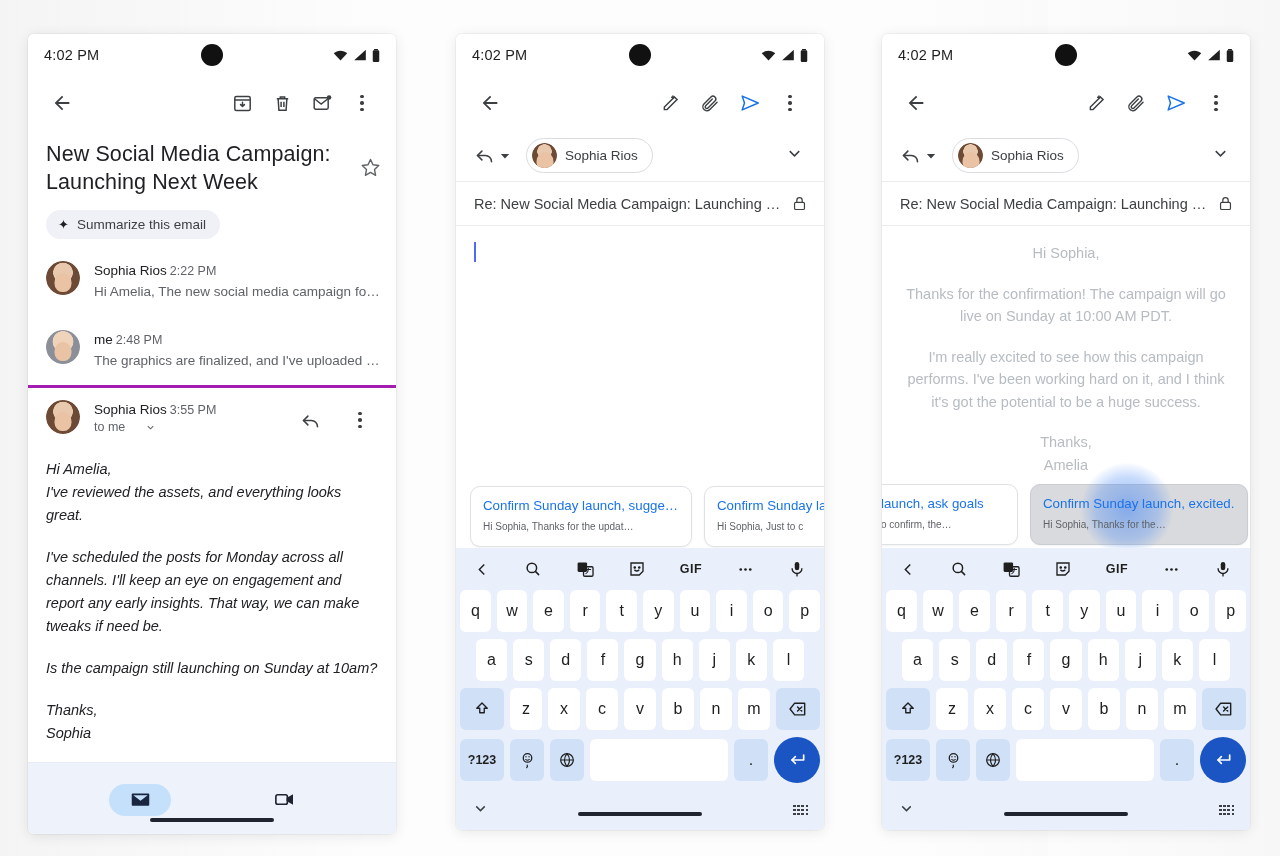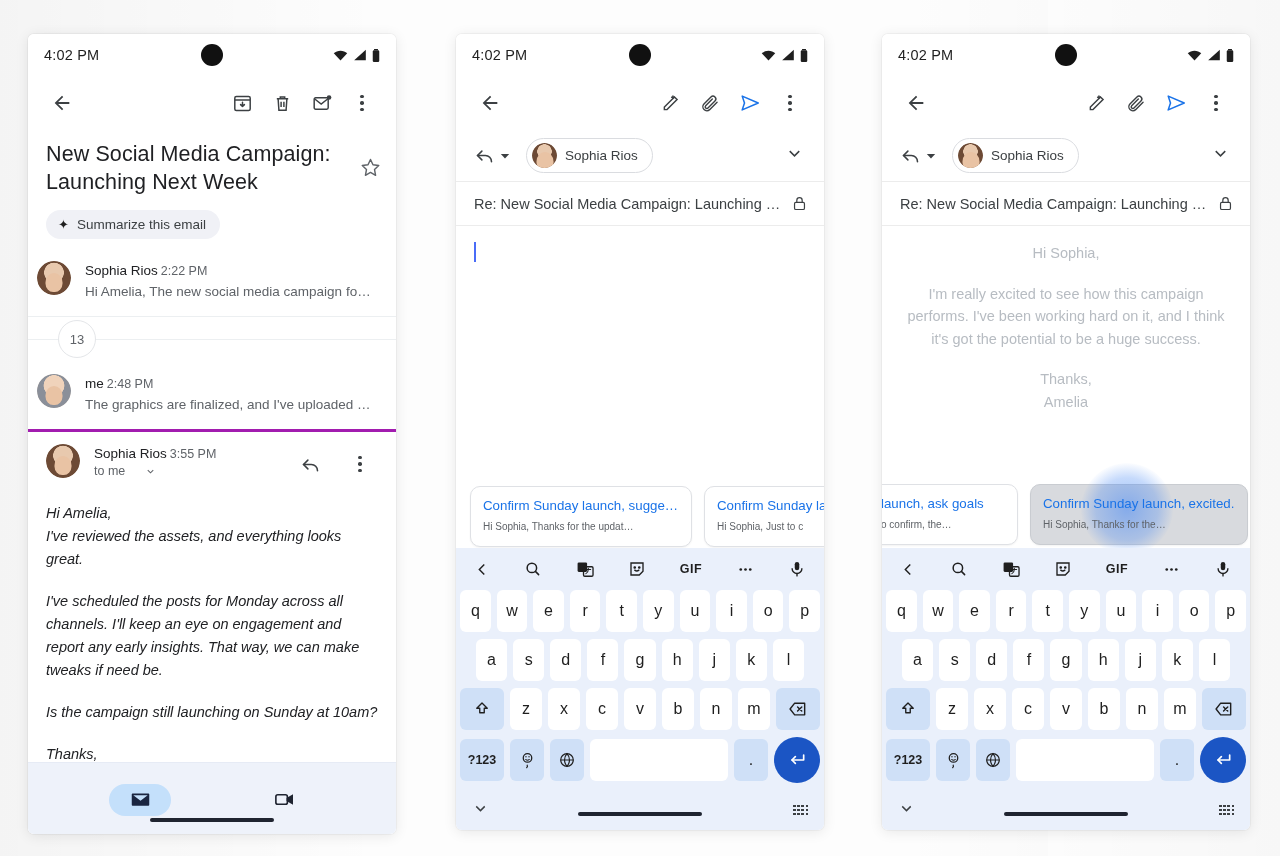--- a/index.html
+++ b/index.html
@@ -59,21 +59,21 @@
   }
   .star-btn { position: absolute; right: 14px; top: 26px; cursor: pointer; }
   .summarize-chip {
     display: inline-flex; align-items: center; gap: 8px;
     margin: 8px 0 0 18px; padding: 7px 14px 7px 12px;
     background: #f0f1f6; border-radius: 18px;
     font-size: 13.5px; color: #3c4043; cursor: pointer;
   }
   .spark { font-size: 13px; color: #1f1f1f; }
 
-  .msg-row { display: flex; gap: 14px; padding: 14px 16px 14px 9px; position: relative; }
+  .msg-row { display: flex; gap: 14px; padding: 14px 16px 14px 18px; position: relative; }
   .avatar {
     width: 34px; height: 34px; border-radius: 50%; flex: none;
     background: #d9cfc6; overflow: hidden; position: relative;
   }
   .avatar .hair { position: absolute; inset: 0; border-radius: 50%;
     background: radial-gradient(circle at 50% 34%, #e8c9ae 0 34%, #6d4a35 36% 100%); }
   .avatar .face { position: absolute; left: 50%; top: 36%; transform: translateX(-50%);
     width: 17px; height: 19px; border-radius: 50% 50% 45% 45%; background: #e9c3a4; }
   .avatar.me .hair { background: radial-gradient(circle at 50% 34%, #f0d3bb 0 36%, #8a8f99 38% 100%); }
   .msg-meta { font-size: 13.5px; color: #202124; line-height: 19px; }
@@ -252,24 +252,20 @@
             <div class="face"></div>
           </div>
         <div>
           <div class="msg-meta">
             <span>Sophia Rios</span><span class="time">2:22 PM</span>
           </div>
           <div class="msg-snippet">Hi Amelia, The new social media campaign for ou…</div>
         </div>
       </div>
 
-      <div class="collapse-row">
-        <div class="line"></div>
-        <div class="collapse-bubble">13</div>
-      </div>
 
       <div class="msg-row" style="border-top:none">
         <div class="avatar me">
             <div class="hair"></div>
             <div class="face"></div>
           </div>
         <div>
           <div class="msg-meta">
             <span>me</span><span class="time">2:48 PM</span>
           </div>
@@ -651,20 +647,21 @@
       <div class="subject-text">Re: New Social Media Campaign: Launching N…</div>
       <svg width="17" height="17" viewBox="0 0 24 24" fill="none" stroke="#3c4043" stroke-width="1.7">
           <rect x="5" y="10.5" width="14" height="10" rx="1.8"></rect>
           <path d="M8.2 10.5V7.6a3.8 3.8 0 0 1 7.6 0v2.9"></path>
         </svg>
     </div>
 
     <div class="compose-area">
       <div class="draft-body">
         <p>Hi Sophia,</p>
+        <p>Thanks for the confirmation! The campaign will go live on Sunday at 10:00 AM PDT.</p>
         <p>I'm really excited to see how this campaign performs. I've been working hard on it, and I think it's got the potential to be a huge success.</p>
         <p style="white-space:pre-line">Thanks,
 Amelia</p>
       </div>
     </div>
 
     <div class="suggest-strip" style="top:438px">
       <div class="suggest-card" style="width:150px;margin-left:-28px">
         <div class="suggest-title">launch, ask goals</div>
         <div class="suggest-sub">o confirm, the…</div>

